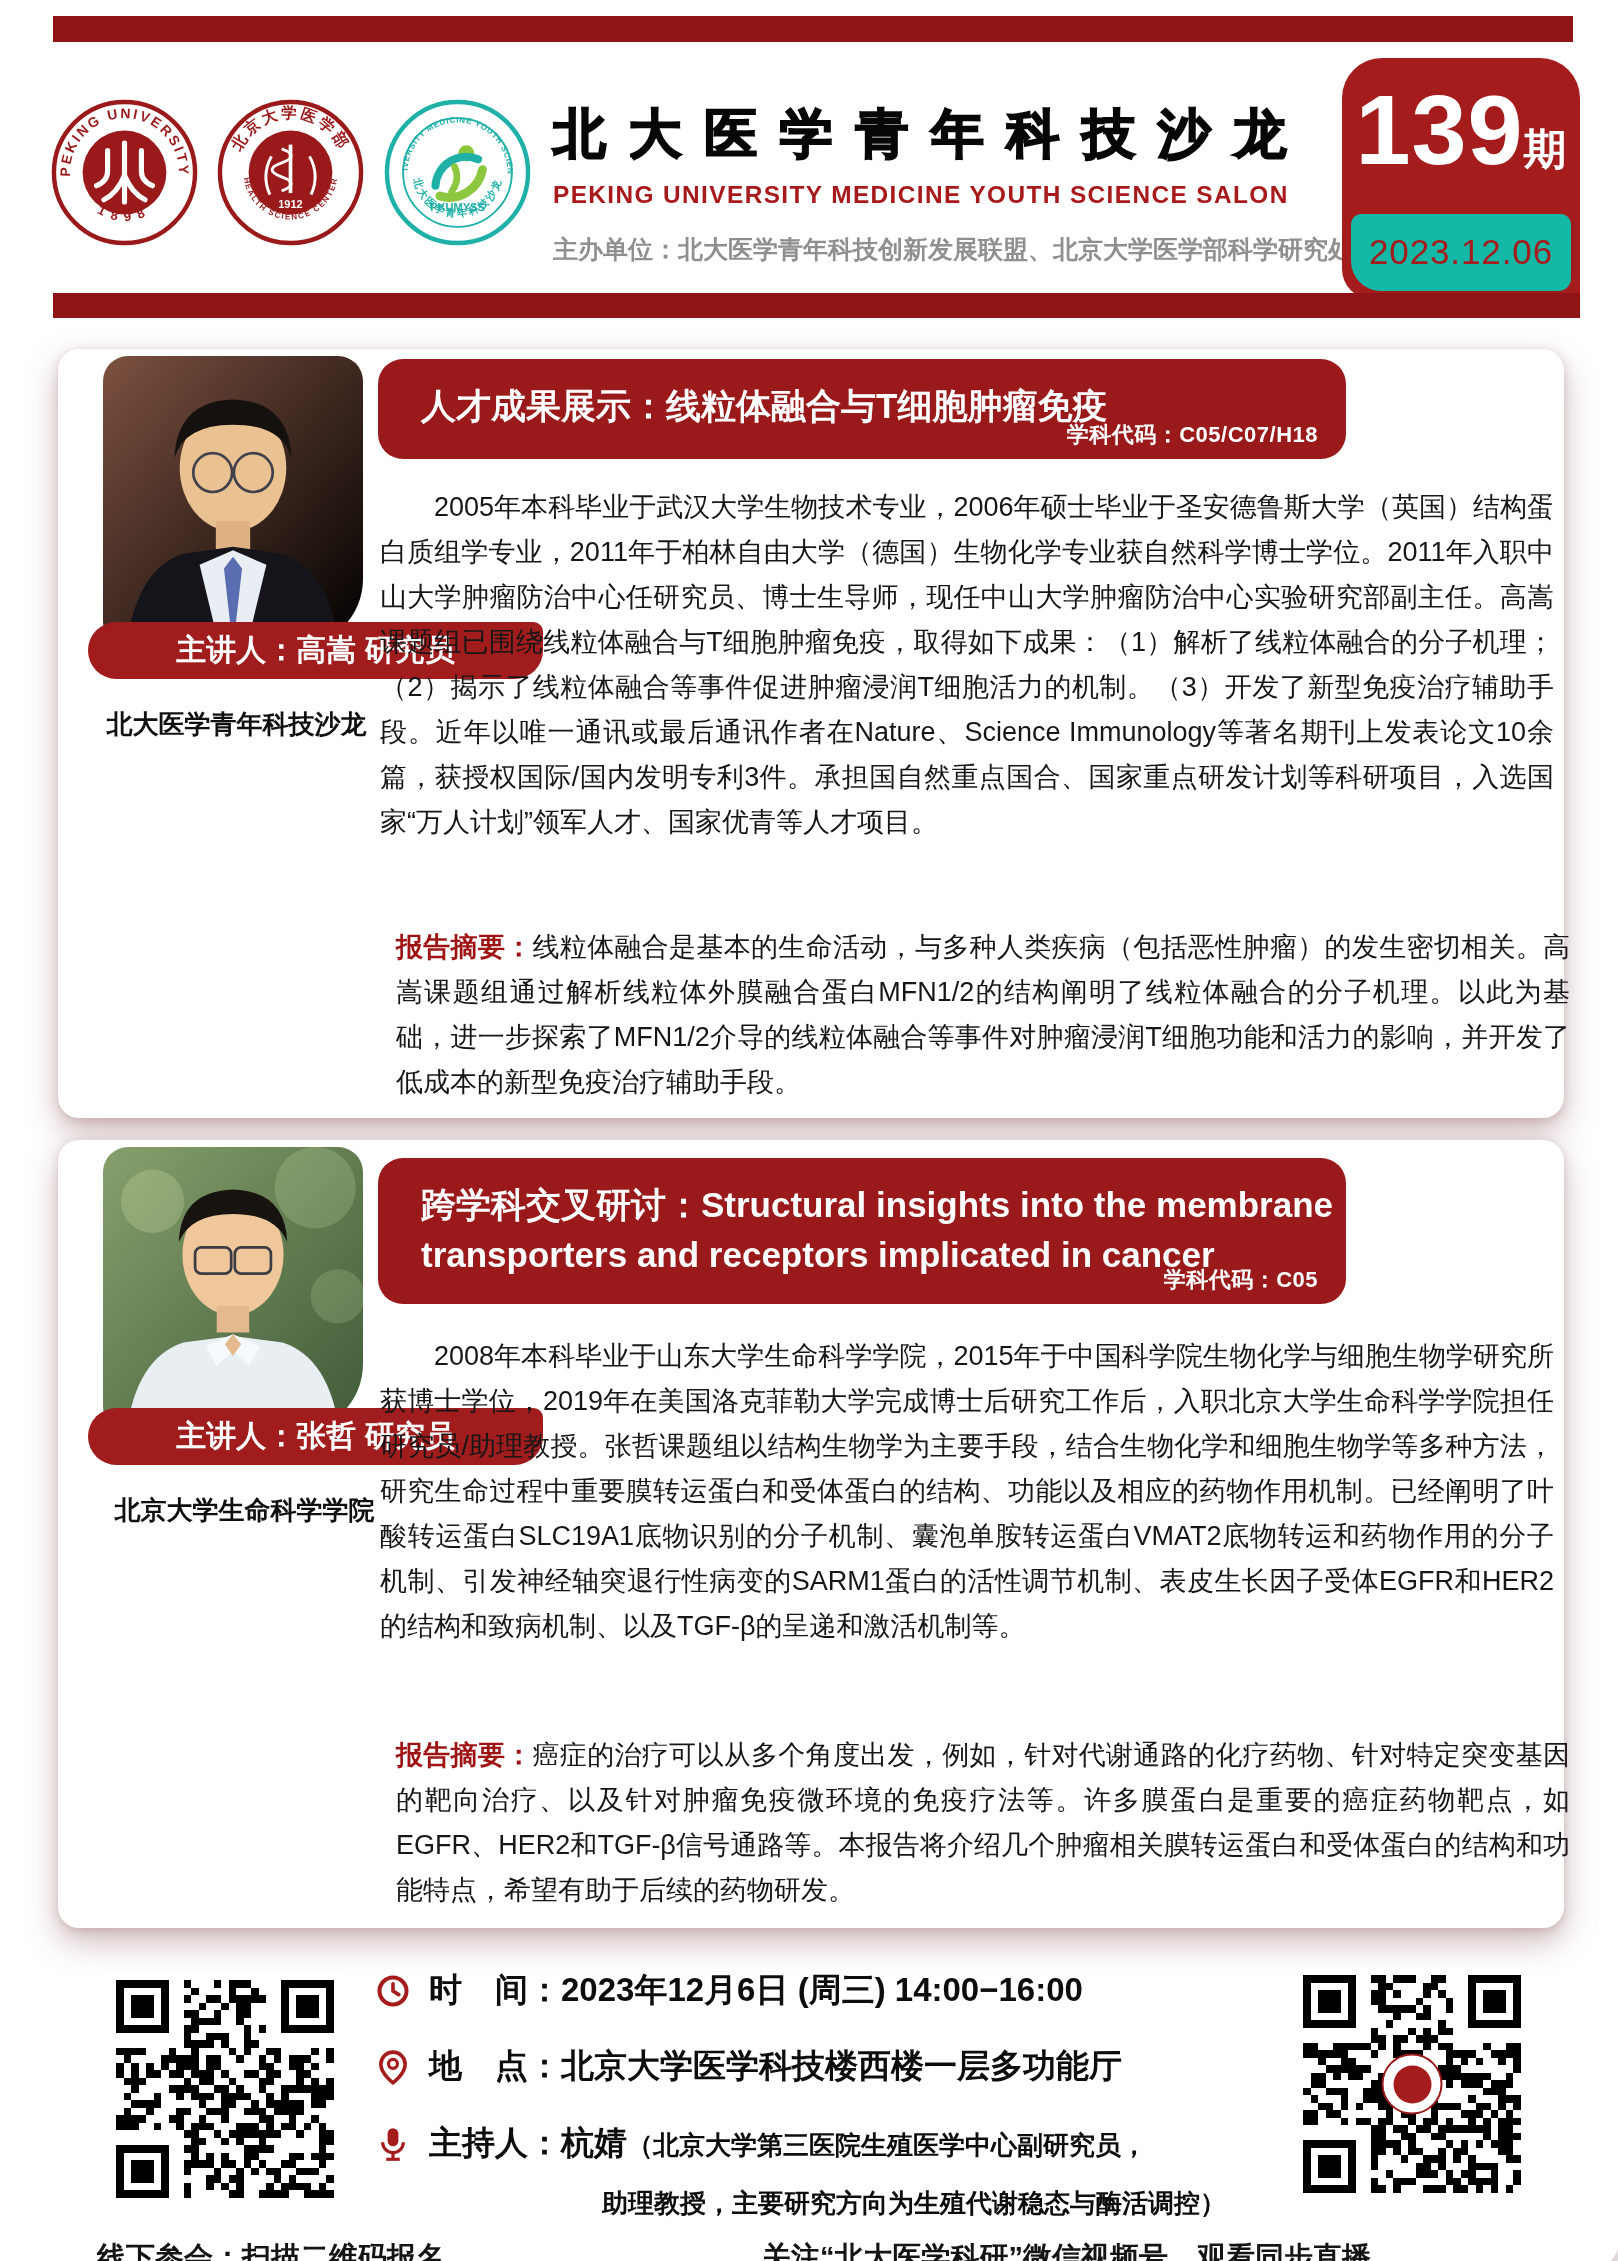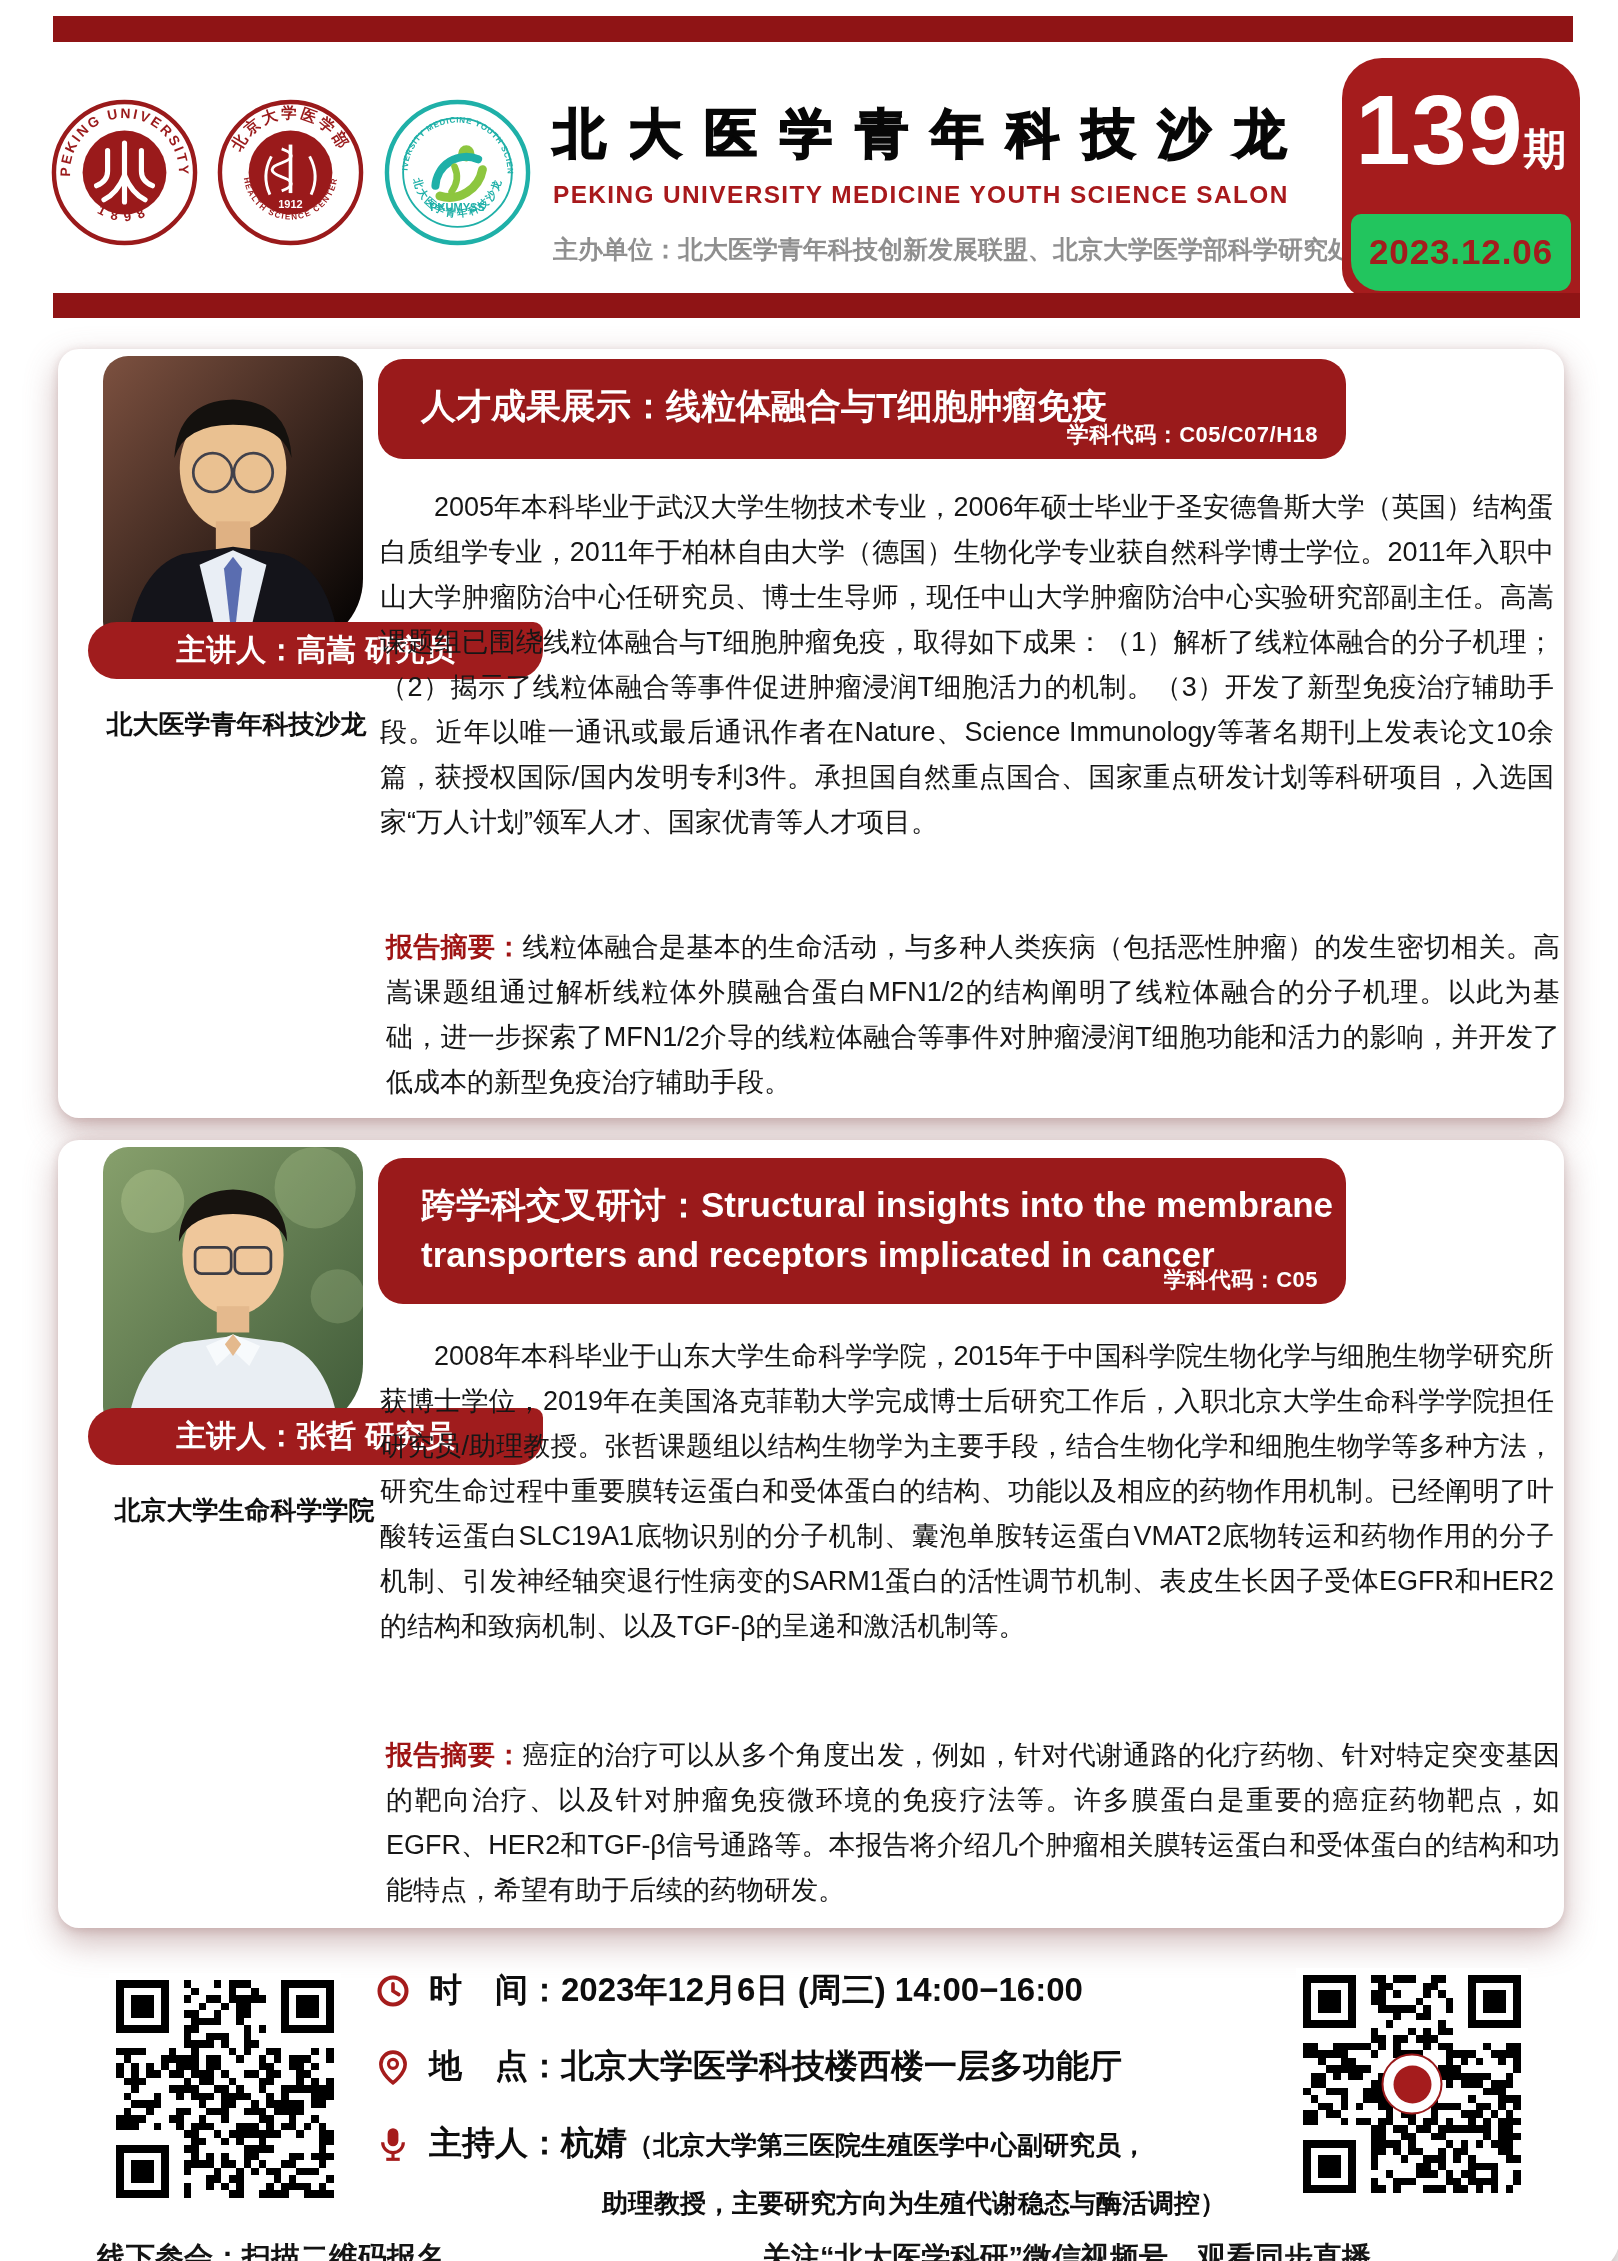--- a/index.html
+++ b/index.html
@@ -19,23 +19,23 @@
   #logo-pku{left:51px;} #logo-puhsc{left:217px;} #logo-pkumyss{left:384px;}
   .main-title{left:553px;top:105px;width:814px;font-size:53px;line-height:1.1;font-weight:700;color:#070707;
     letter-spacing:22.6px;white-space:nowrap;-webkit-text-stroke:1.8px #070707;}
   .sub-title{left:553px;top:181px;font-size:24.4px;font-weight:700;color:#a8191c;letter-spacing:1.4px;white-space:nowrap;}
   .organizer{left:553px;top:233px;font-size:25px;font-weight:700;color:#8f8f8f;white-space:nowrap;}
 
   .badge{left:1342px;top:58px;width:238px;height:241px;background:#a51c1d;border-radius:40px 40px 0 30px;}
   .issue{position:absolute;left:0;top:22px;width:100%;display:flex;align-items:baseline;justify-content:center;color:#fff;}
   .issue .n{font-size:99px;font-weight:700;line-height:1;letter-spacing:0.9px;}
   .issue .u{font-size:43px;font-weight:700;}
-  .date-box{position:absolute;left:9px;right:9px;top:156px;bottom:8.1px;background:#22c55e;
+  .date-box{position:absolute;left:9px;right:9px;top:156px;bottom:8.1px;background:#14b8a6;
     border-radius:10px 10px 12.7px 30px;display:flex;align-items:center;justify-content:center;
-    font-size:35px;font-weight:700;color:#a51c1d;letter-spacing:0.9px;}
+    font-size:35px;font-weight:400;color:#a51c1d;letter-spacing:0.9px;}
   .divider{left:53px;top:293px;width:1527px;height:25px;background:#8f1415;}
 
   
   .card{left:58px;width:1506px;background:#fff;border-radius:21px;
     box-shadow:0 13.6px 33px rgba(150,104,104,.45),0 2.7px 8.1px rgba(150,104,104,.25);}
   .card-1{top:349px;height:769px;}
   .card-2{top:1140px;height:788px;}
   .photo{position:absolute;left:45px;top:7.2px;width:260px;height:291px;border-radius:25px 25px 68px 25px;overflow:hidden;}
   .card-2 .photo{height:285px;}
   .photo svg{width:100%;height:100%;display:block;}
@@ -48,21 +48,21 @@
   .banner{position:absolute;left:320px;top:10px;width:968px;background:#9a1a1b;border-radius:25px;color:#fff;box-sizing:border-box;}
   .card-1 .banner{height:100px;}
   .card-2 .banner{top:18px;height:146px;}
   .btitle{position:absolute;left:43px;top:22px;font-size:35px;font-weight:700;line-height:50px;width:1054px;}
   .card-1 .btitle{white-space:nowrap;}
   .bcode{position:absolute;right:28px;bottom:9px;font-size:22px;font-weight:700;letter-spacing:0.5px;}
   .bio{position:absolute;left:322px;width:1174px;font-size:27px;line-height:45px;color:#161616;
     text-align:justify;text-indent:2em;}
   .card-1 .bio{top:136px;}
   .card-2 .bio{top:194px;}
-  .abstract{position:absolute;left:328px;width:1174px;font-size:27px;line-height:45px;color:#161616;text-align:justify;}
+  .abstract{position:absolute;left:338px;width:1174px;font-size:27px;line-height:45px;color:#161616;text-align:justify;}
   .card-1 .abstract{top:576px;}
   .card-2 .abstract{top:593px;}
   .ab-label{color:#9e1414;font-weight:700;}
 
   
   .qr{width:232px;height:232px;background:#fff;}
   #qr-left{left:109px;top:1973px;}
   #qr-right{left:1296px;top:1968px;}
   .qr svg{width:100%;height:100%;display:block;}
   .qr-seal{position:absolute;left:50%;top:50%;width:61px;height:61px;transform:translate(-50%,-50%);

